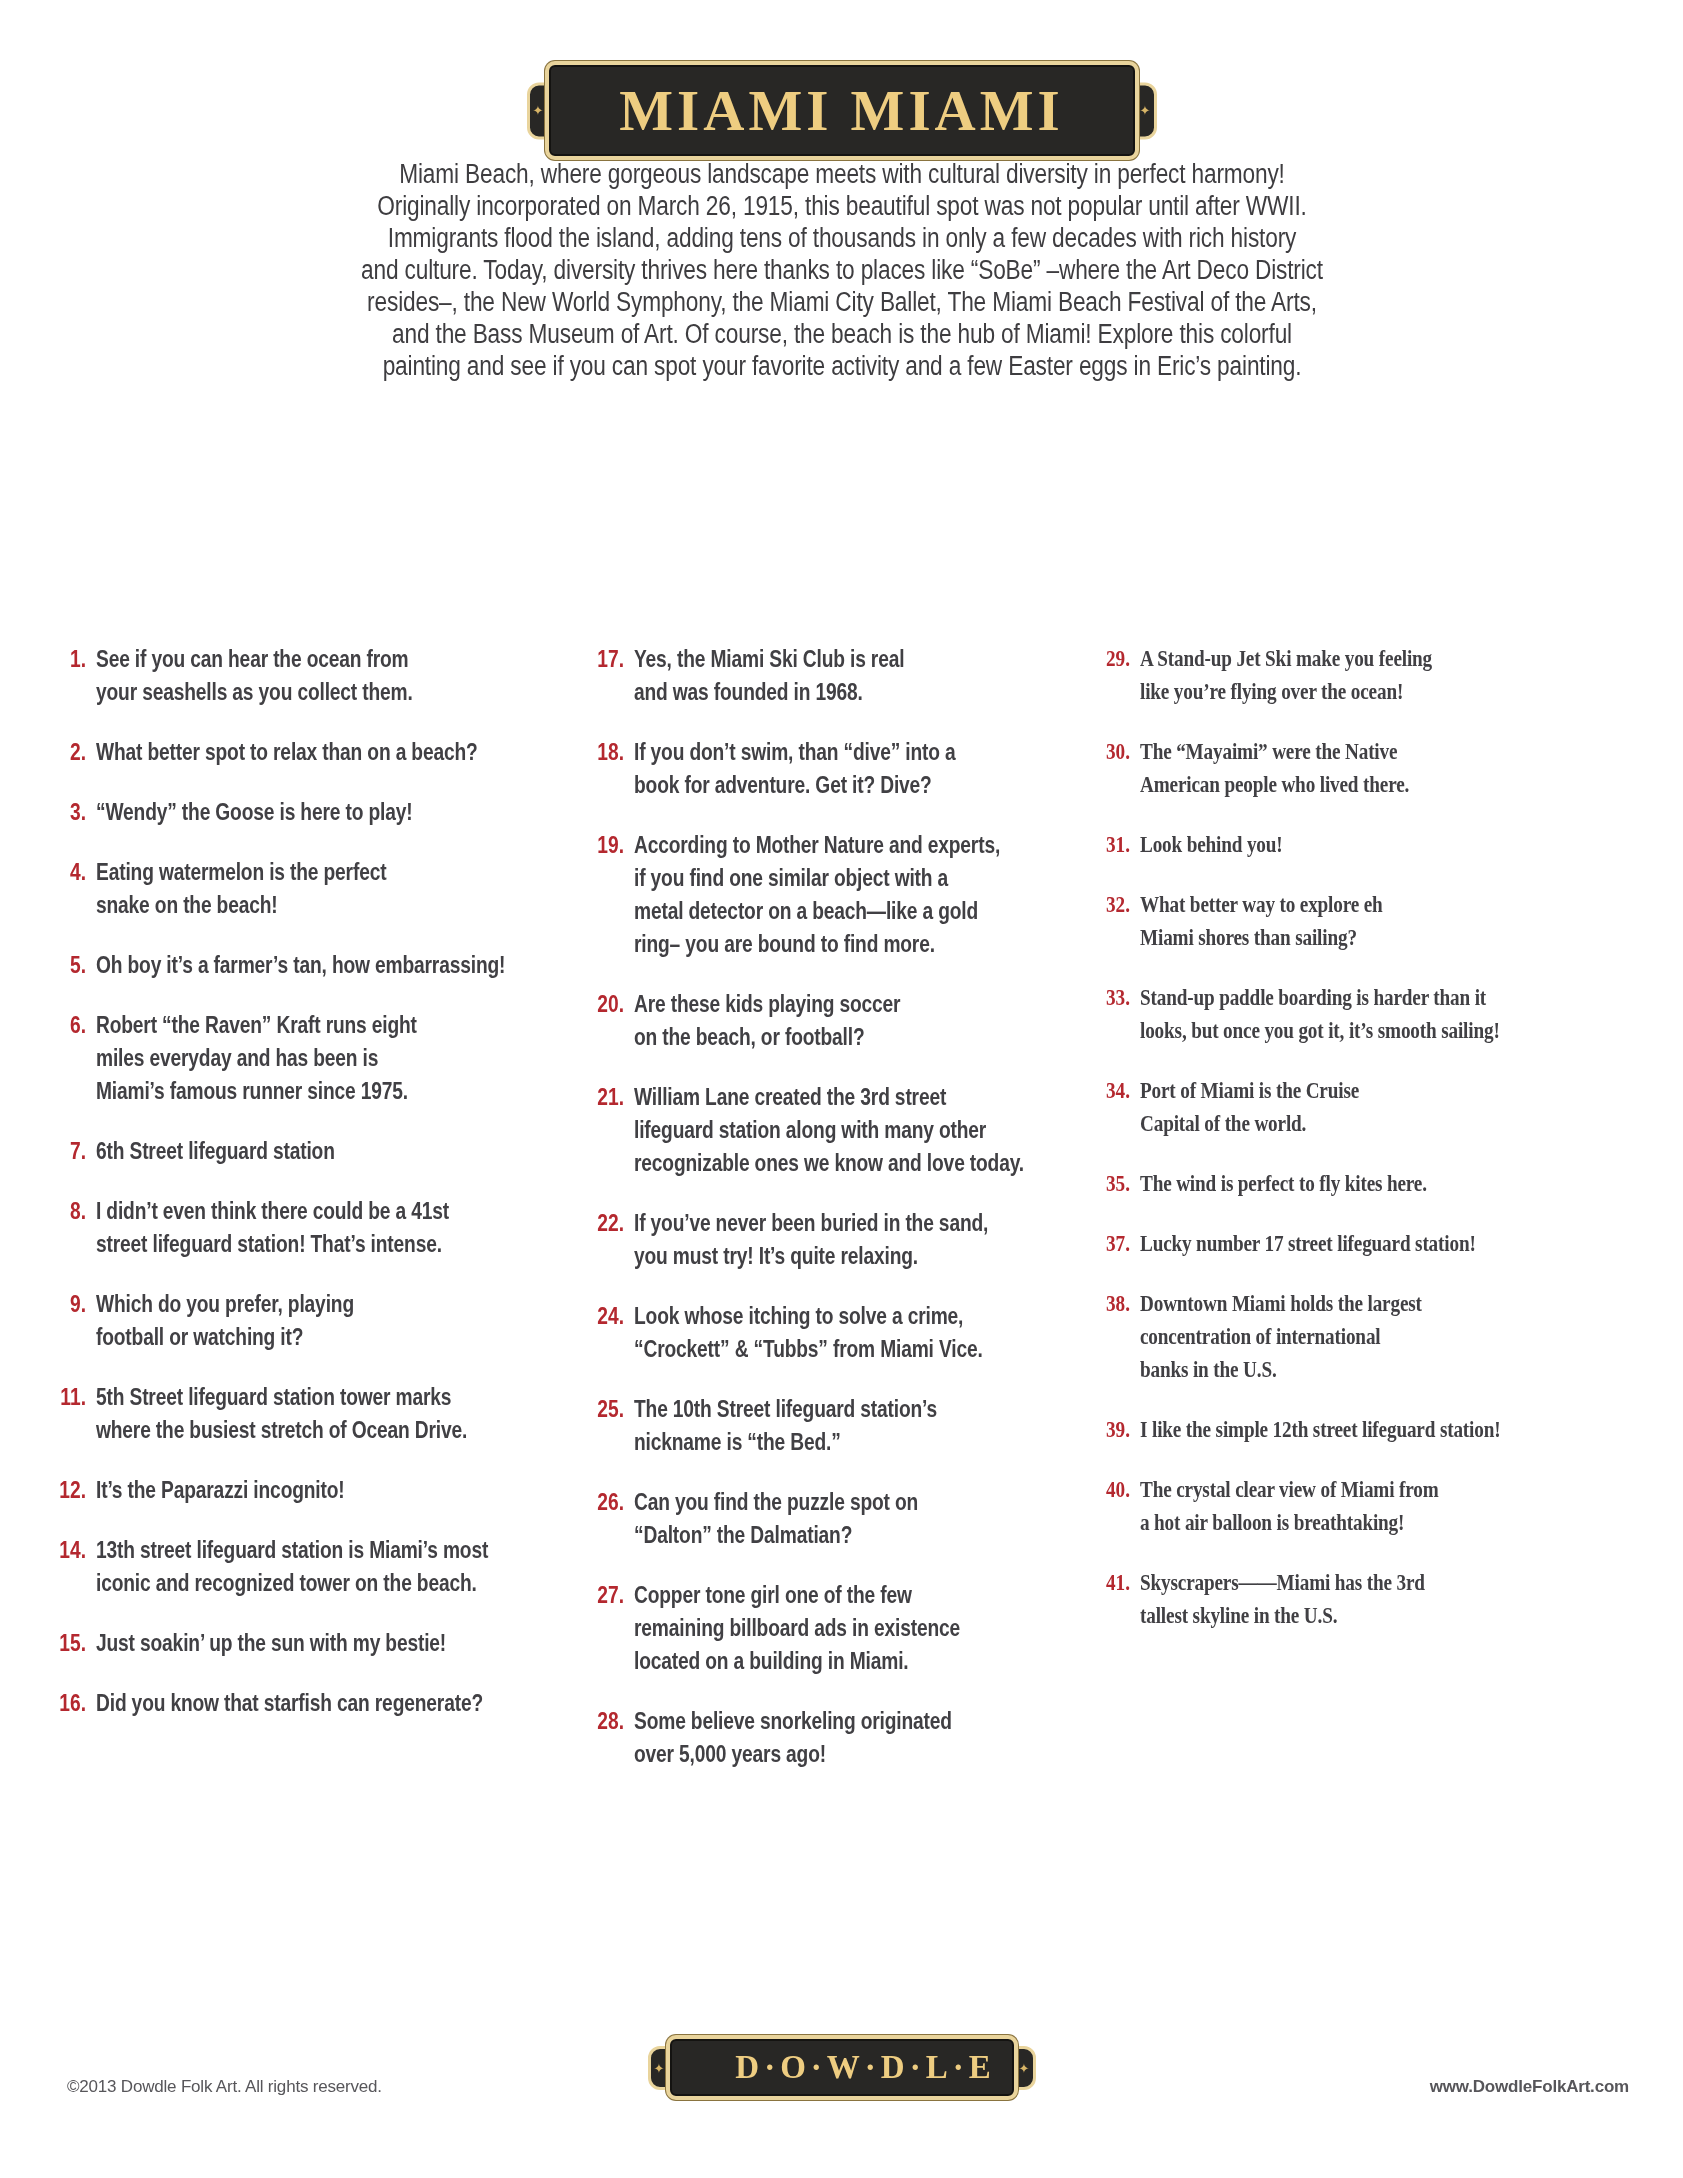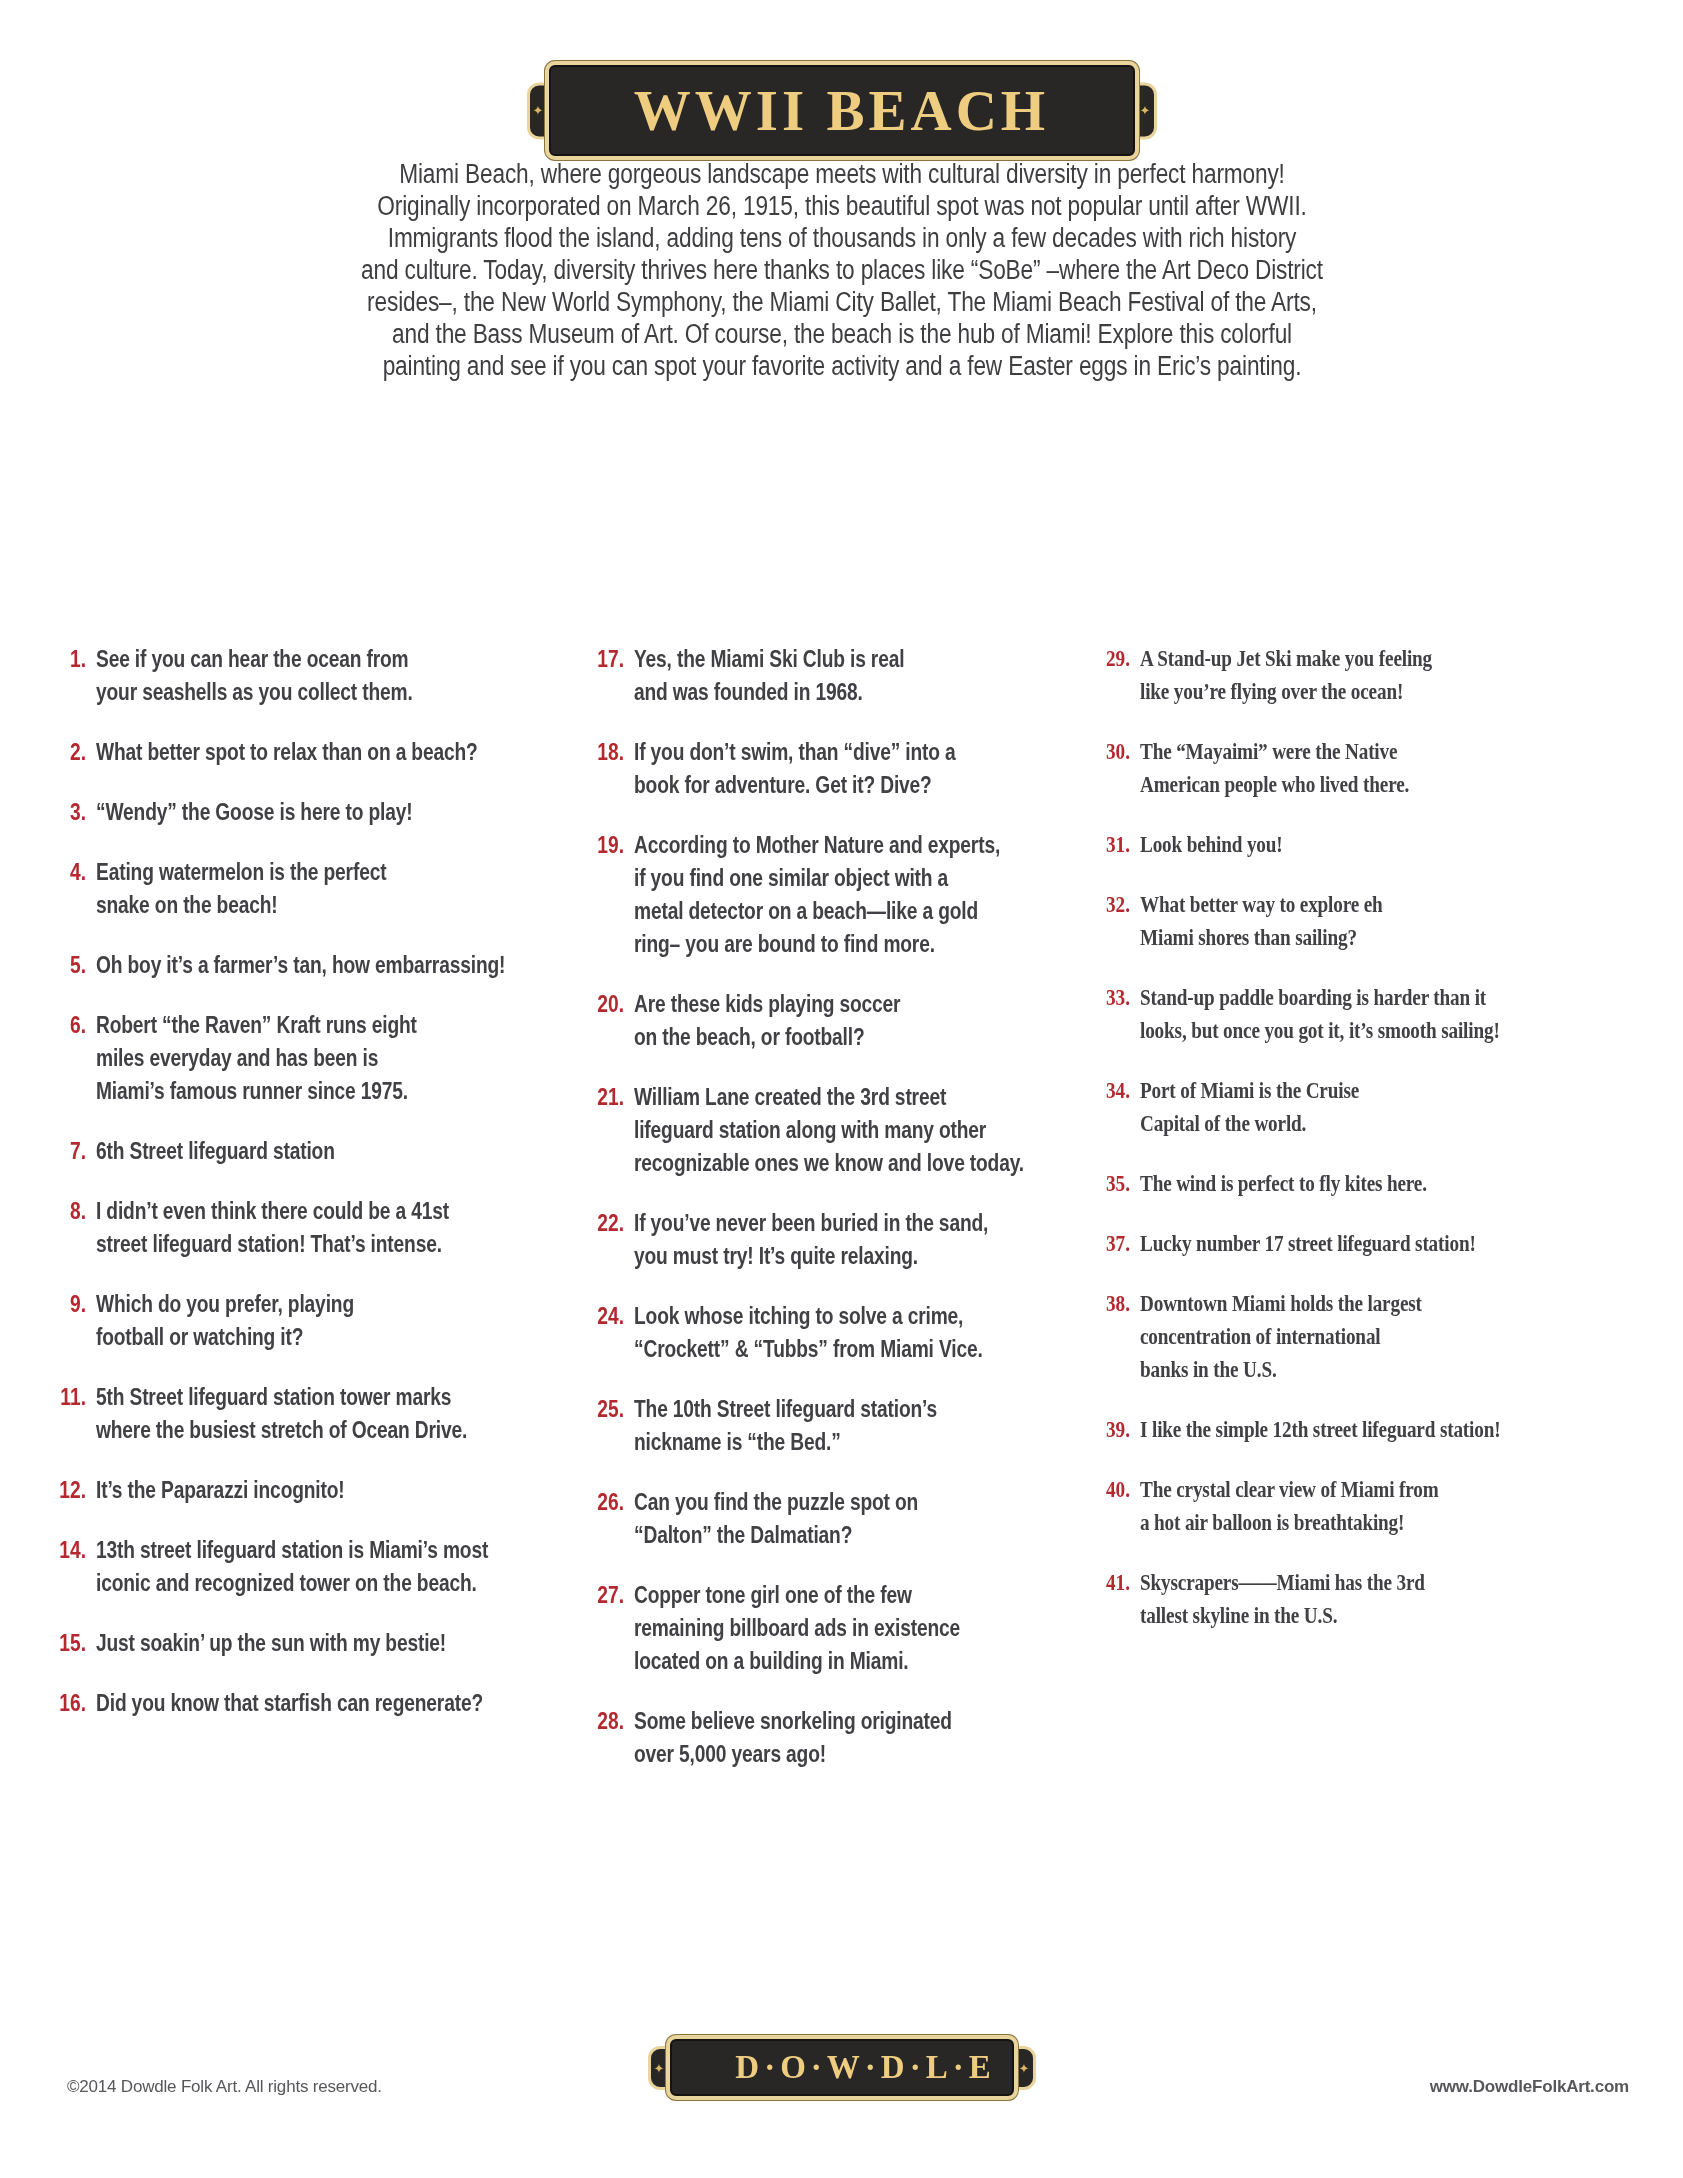--- a/index.html
+++ b/index.html
@@ -79,21 +79,21 @@
 <div class="page">
 
   <div class="plaque-wrap header">
     <div class="ear left">
       <span class="orn">✦</span>
     </div>
     <div class="ear right">
       <span class="orn">✦</span>
     </div>
     <div class="plaque-body">
-      <span class="plaque-title">WWII BEACH</span>
+      <span class="plaque-title">MIAMI MIAMI</span>
     </div>
   </div>
 
   <div class="intro" id="intro">
       <div class="intro-line">Miami Beach, where gorgeous landscape meets with cultural diversity in perfect harmony!</div>
       <div class="intro-line">Originally incorporated on March 26, 1915, this beautiful spot was not popular until after WWII.</div>
       <div class="intro-line">Immigrants flood the island, adding tens of thousands in only a few decades with rich history</div>
       <div class="intro-line">and culture. Today, diversity thrives here thanks to places like “SoBe” –where the Art Deco District</div>
       <div class="intro-line">resides–, the New World Symphony, the Miami City Ballet, The Miami Beach Festival of the Arts,</div>
       <div class="intro-line">and the Bass Museum of Art. Of course, the beach is the hub of Miami! Explore this colorful</div>
@@ -292,17 +292,17 @@
       <span class="orn">✦</span>
     </div>
     <div class="ear right">
       <span class="orn">✦</span>
     </div>
     <div class="plaque-body">
       <span class="plaque-title">D·O·W·D·L·E</span>
     </div>
   </div>
 
-  <div class="copyright">©2014 Dowdle Folk Art. All rights reserved.</div>
+  <div class="copyright">©2013 Dowdle Folk Art. All rights reserved.</div>
   <div class="website">www.DowdleFolkArt.com</div>
 
 </div>
 
 
 </body></html>

